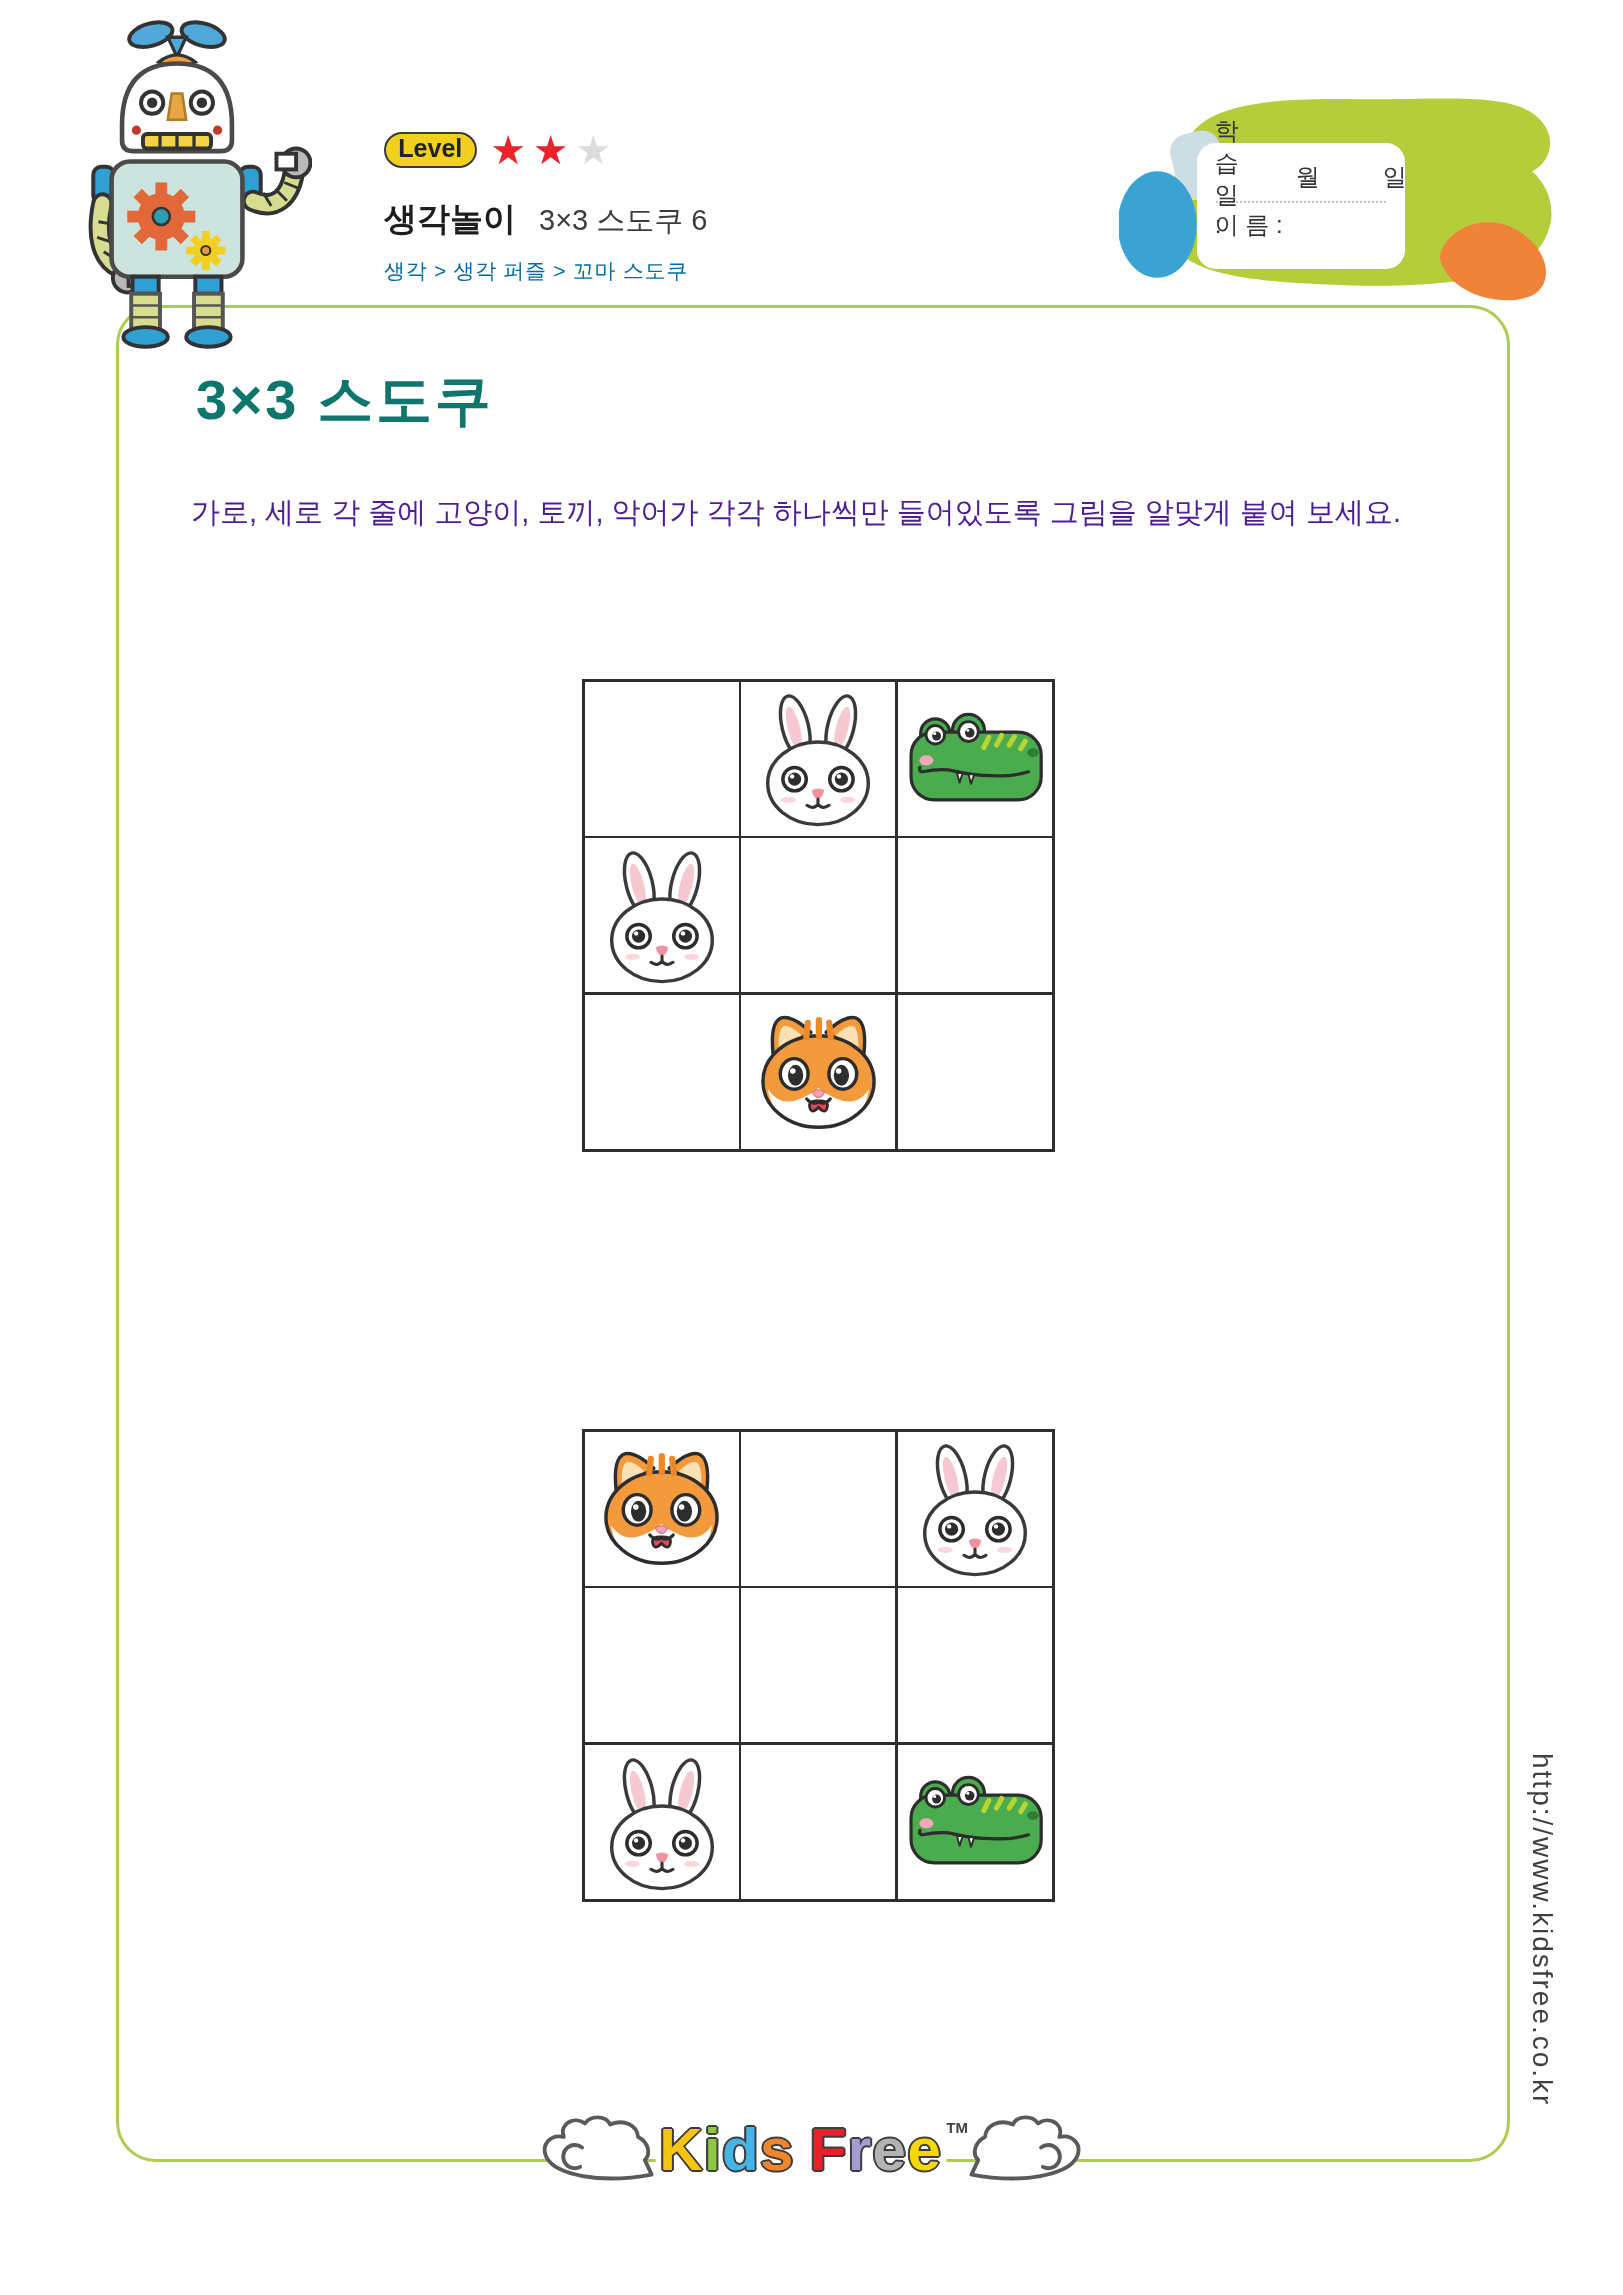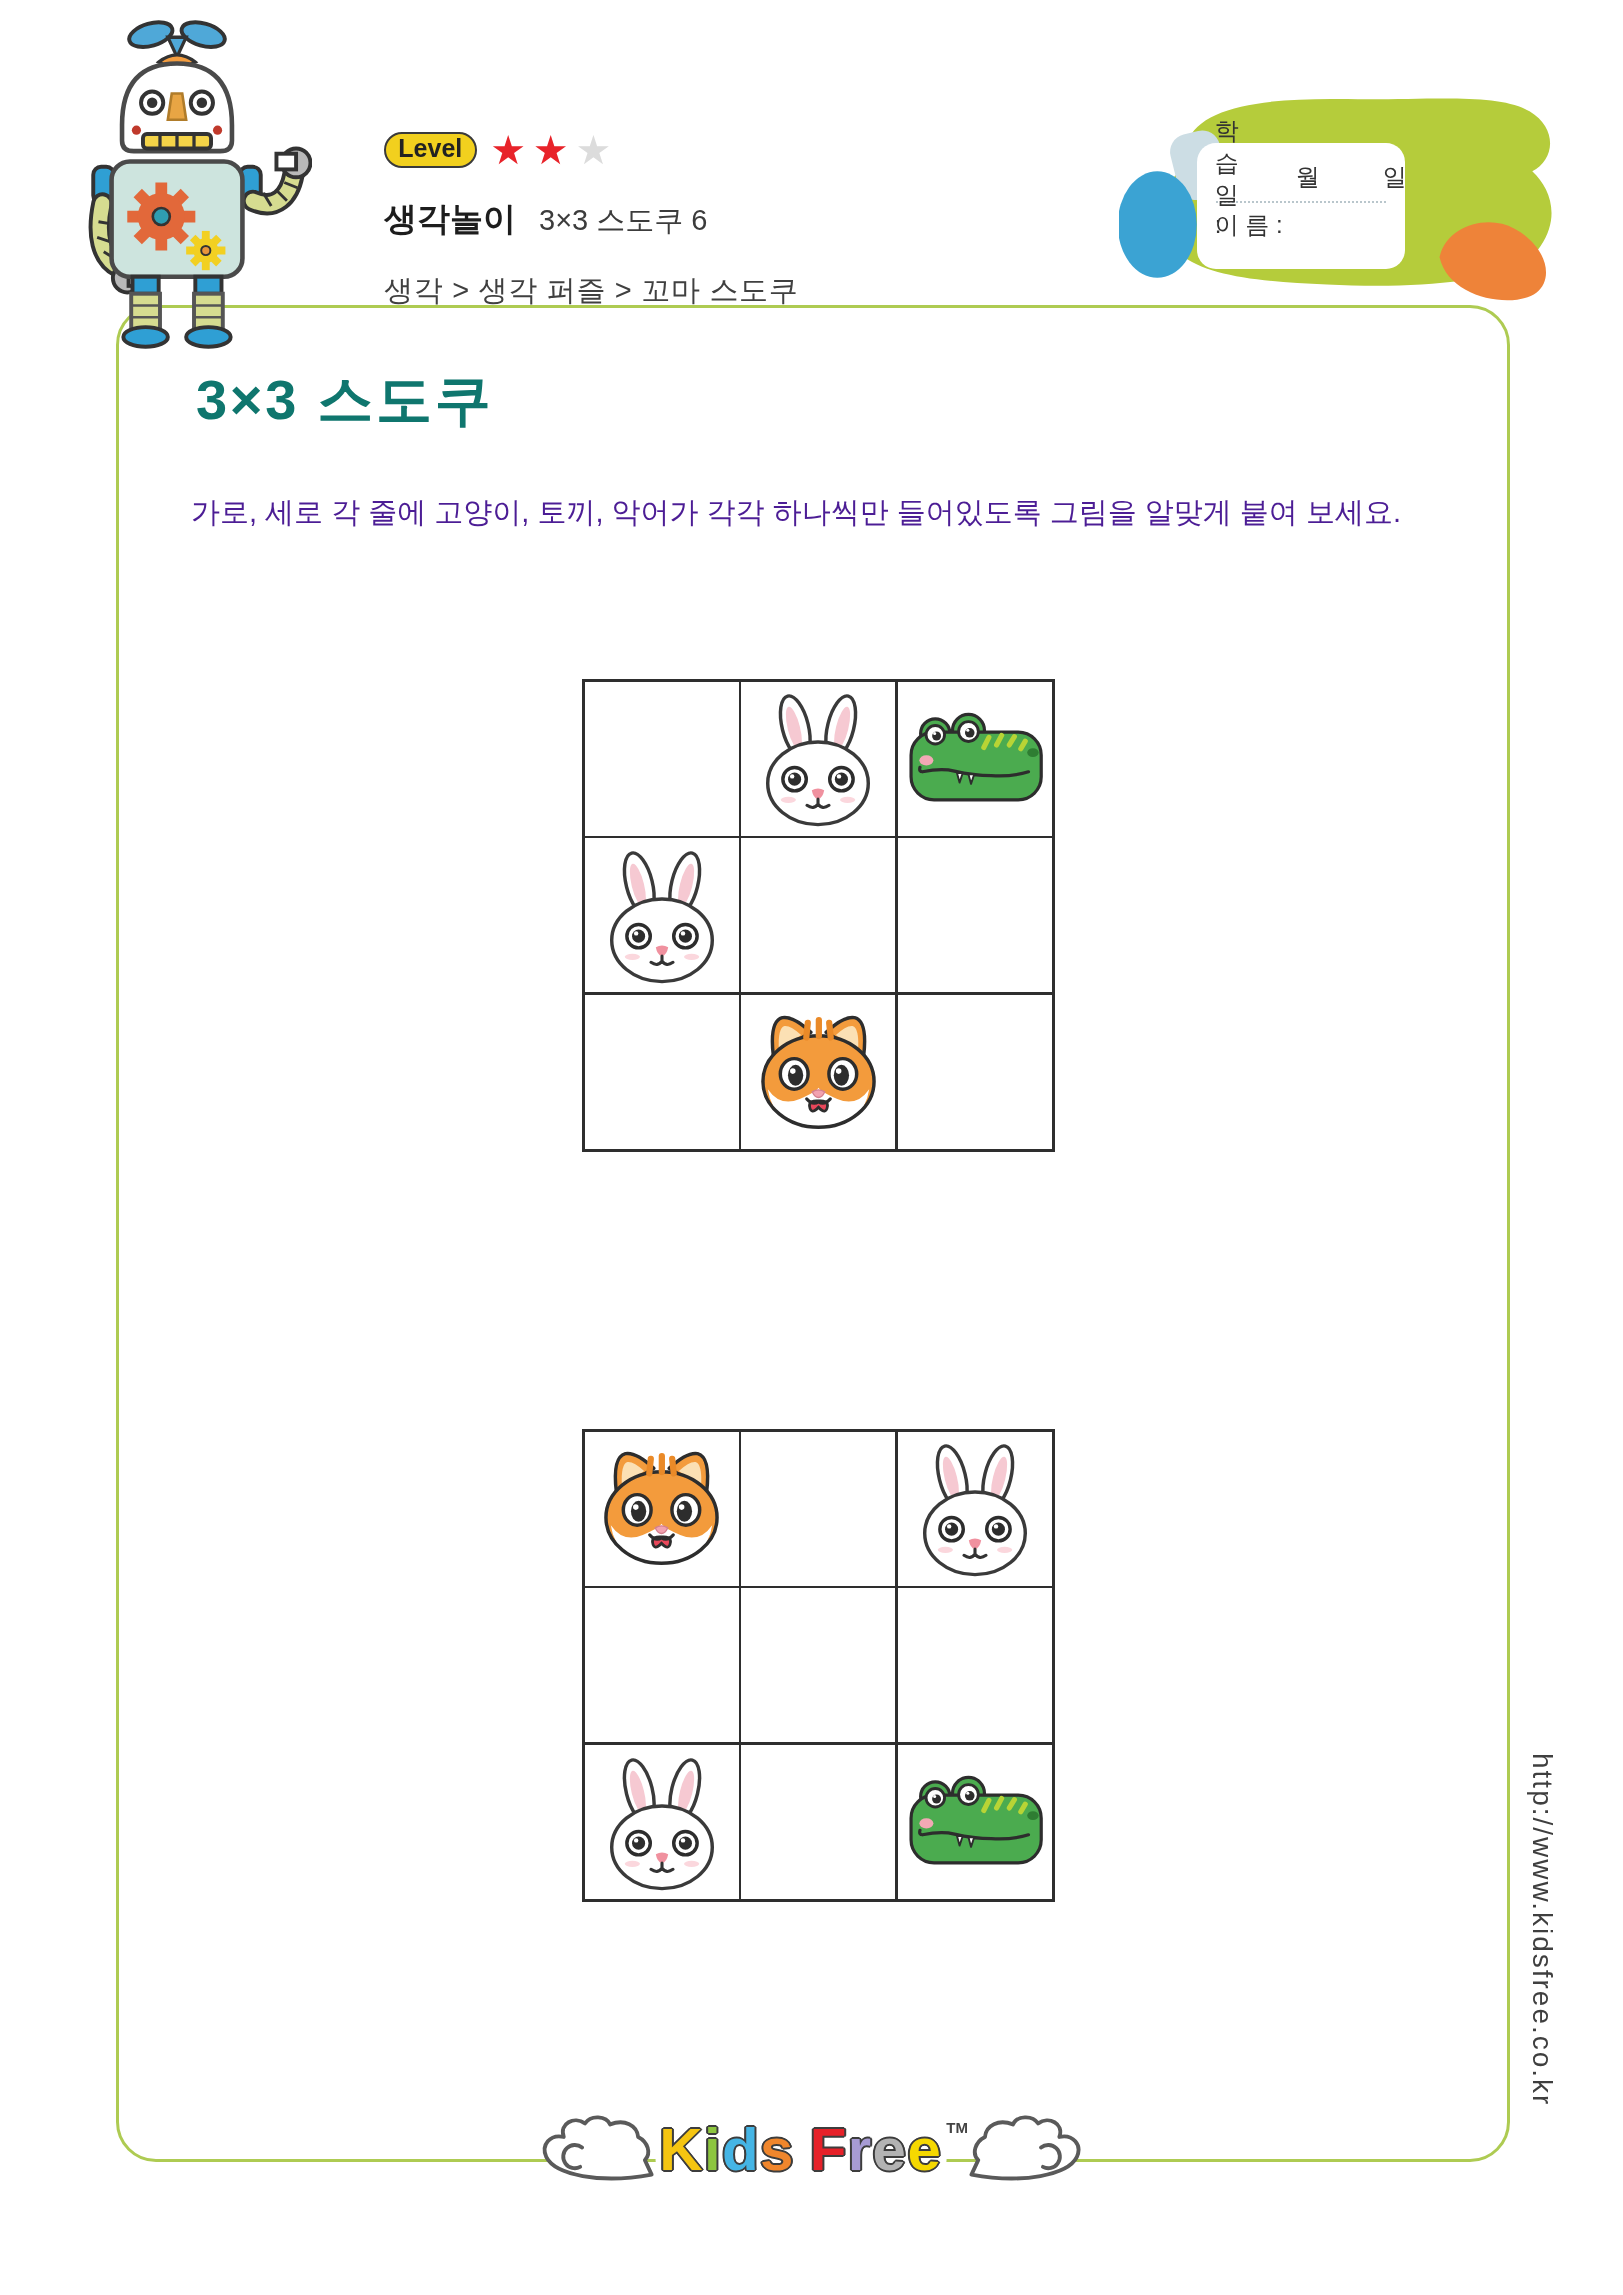--- a/index.html
+++ b/index.html
@@ -11,21 +11,21 @@
   .robot { position:absolute; left:42px; top:15px; width:270px; height:335px; z-index:3; }
 
   .header-block { position:absolute; left:384px; top:130px; z-index:2; }
   .level-row { display:flex; align-items:center; gap:13.6px; }
   .level-badge { background:#f2d01e; border:2.7px solid #3a3a3a; border-radius:18px;
     font-size:25px; font-weight:bold; color:#222; padding:2.7px 12.3px 4.8px; line-height:1; }
   .level-stars { display:flex; gap:6.8px; font-size:40px; line-height:1; }
   .title-row { margin-top:27px; display:flex; align-items:baseline; gap:23px;text-align:center; }
   .series-title { font-size:33px; font-weight:bold; color:#1d1d1d; }
   .worksheet-title { font-size:29px; color:#3c3c3c; }
-  .breadcrumb { margin-top:29px; font-size:29px; color:#404040; letter-spacing:0.7px; }
+  .breadcrumb { margin-top:15px; font-size:21px; color:#0369a1; letter-spacing:0.7px; }
 
   
   .name-box { position:absolute; left:1119px; top:80px; width:442px; height:225px; z-index:2; }
   .name-box svg.blobs { position:absolute; left:0; top:0; width:100%; height:100%; }
   .name-fields { position:absolute; left:78px; top:63px; width:208px; height:126px;
     background:#fff; border-radius:19px; padding:12.3px 17.7px 0; }
   .nf-row { display:flex; align-items:center; font-size:24px; color:#333; height:44px; }
   .nf-label { font-weight:normal; }
   .nf-month { margin-left:57px; } .nf-day { margin-left:63px; }
   .nf-sep { border-top:2.7px dotted #b9c6cc; margin:1.4px 1.4px 0; }

